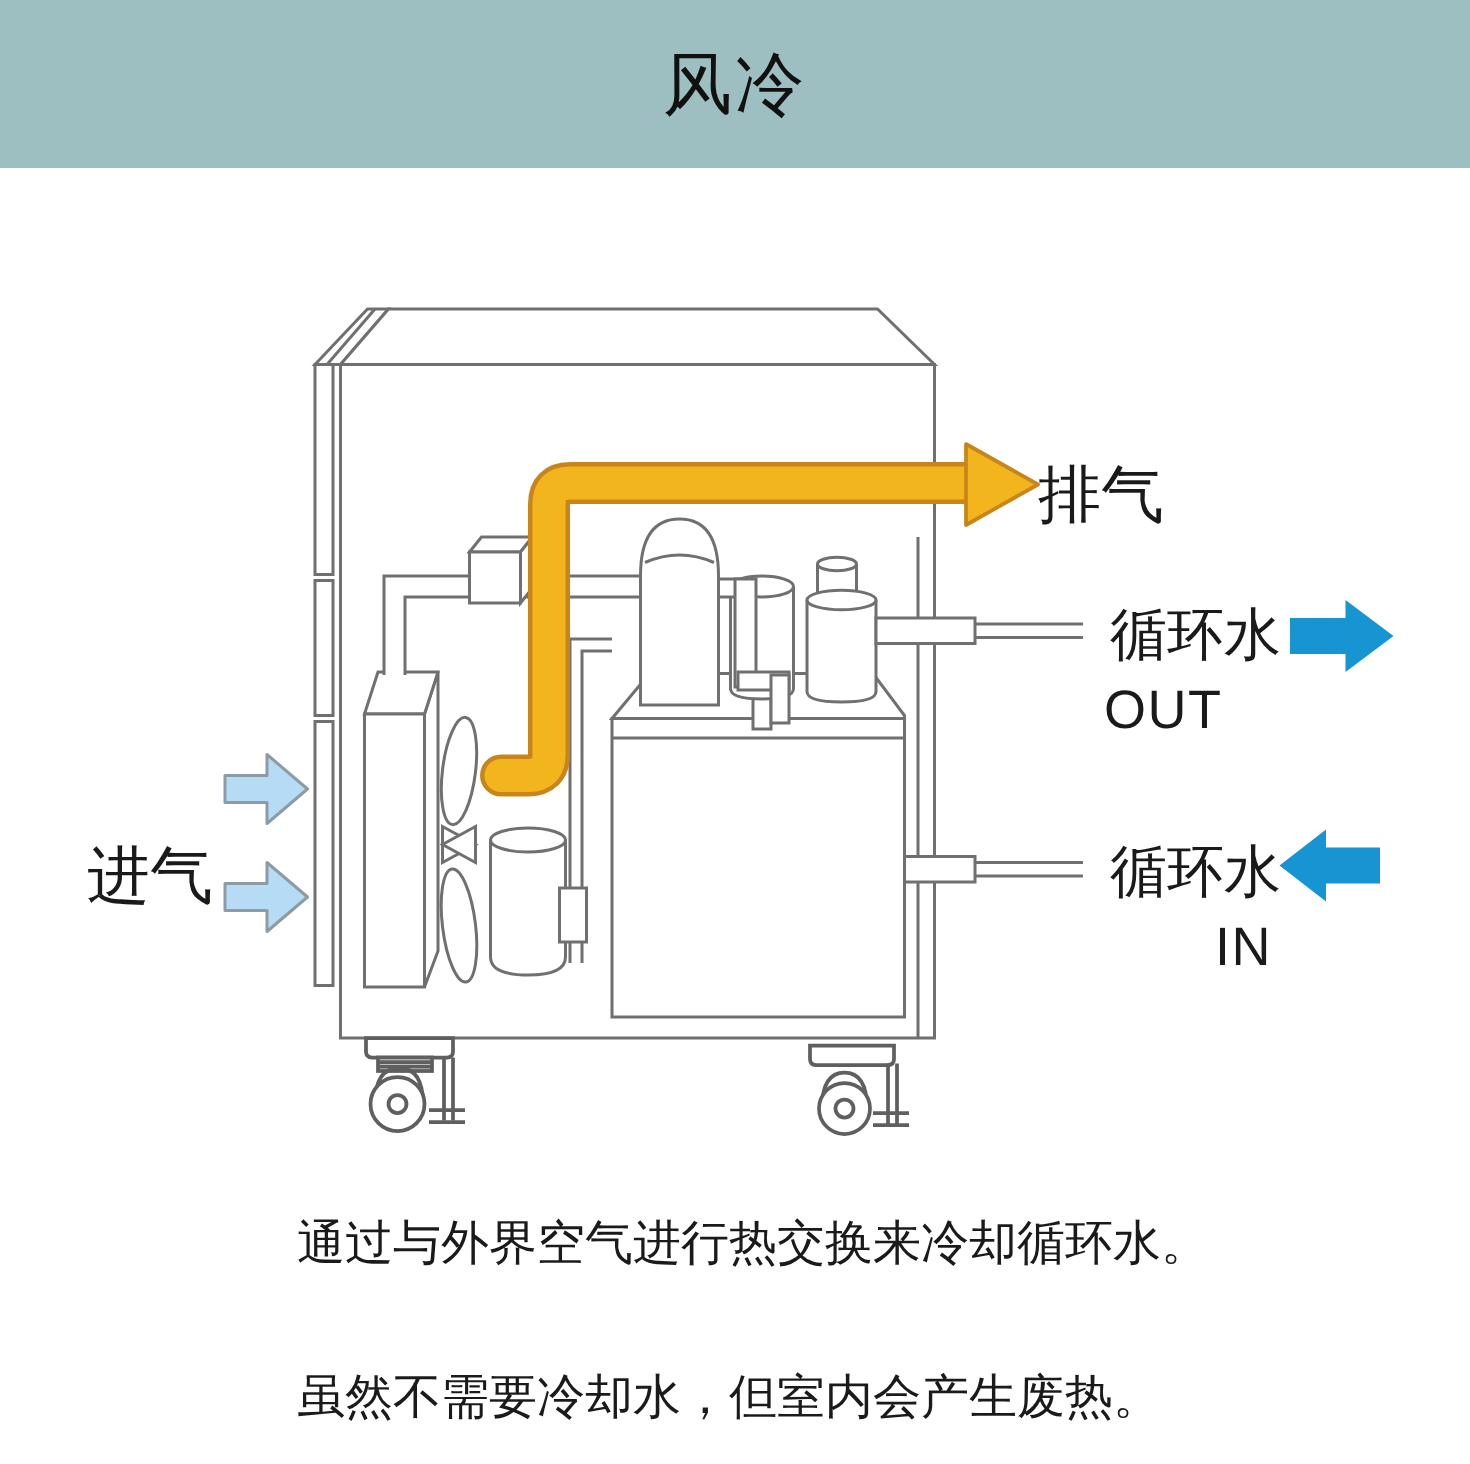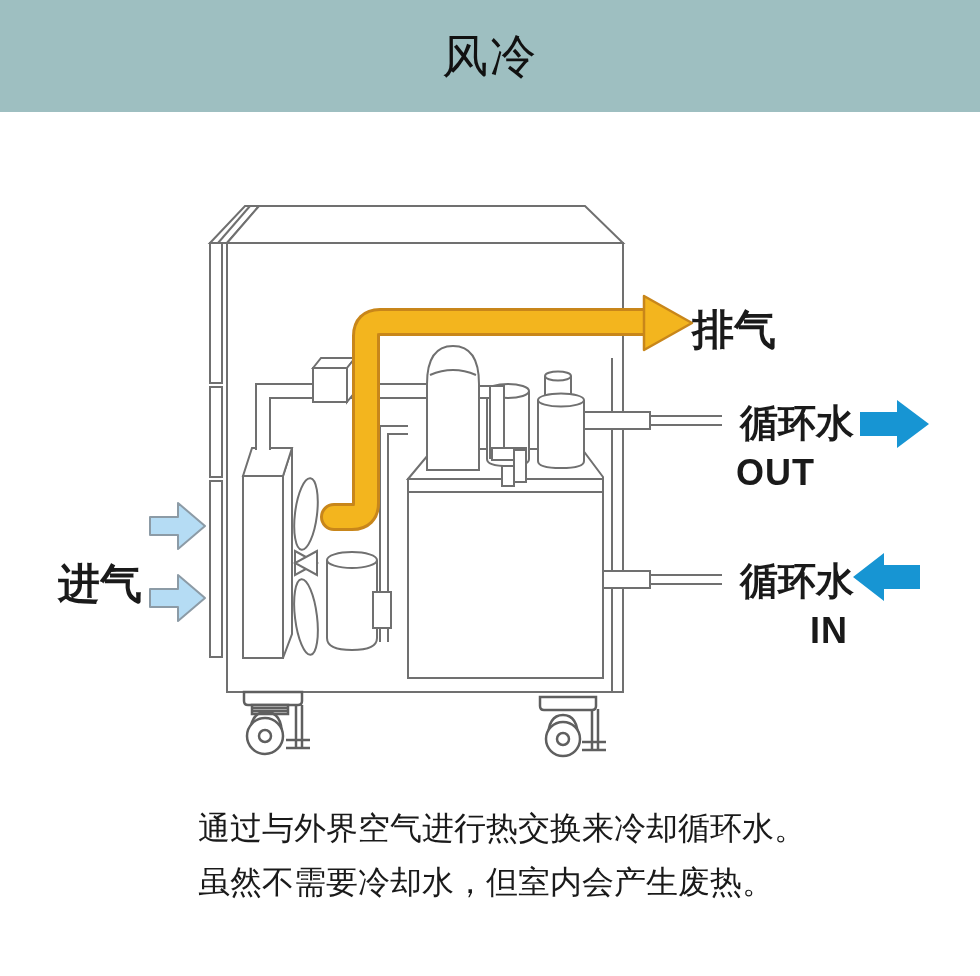--- a/index.html
+++ b/index.html
@@ -8,30 +8,30 @@
     font-family:"Liberation Sans","DejaVu Sans",sans-serif;color:#1a1a1a;
     overflow:hidden;
   }
   .banner{
     position:absolute;left:0;top:0;width:980px;height:112px;
     background:#9ebfc1;text-align:center;
   }
   .banner .title{
     line-height:112px;font-size:46px;color:#111;letter-spacing:2px;
   }
-  .lbl{position:absolute;white-space:nowrap;font-weight:bold;}
+  .lbl{position:absolute;white-space:nowrap;}
   .lbl-exhaust{left:692px;top:302px;font-size:42px;}
   .lbl-intake{left:58px;top:556px;font-size:42px;}
   .lbl-waterout-name{left:740px;top:398px;font-size:38px;}
   .lbl-waterout-dir{left:736px;top:452px;width:112px;text-align:left;font-size:36px;letter-spacing:1px;}
   .lbl-waterin-name{left:740px;top:556px;font-size:38px;}
   .lbl-waterin-dir{left:736px;top:610px;width:112px;text-align:right;font-size:36px;letter-spacing:1px;}
   .desc{position:absolute;left:198px;font-size:32px;white-space:nowrap;}
   .desc-line1{top:807px;}
-  .desc-line2{top:861px;}
+  .desc-line2{top:910px;}
   svg{position:absolute;left:0;top:0;}
 </style>
 </head>
 <body>
 
 <div class="banner">
   <div class="title">风冷</div>
 </div>
 
 <svg width="980" height="976" viewBox="0 0 980 976">

